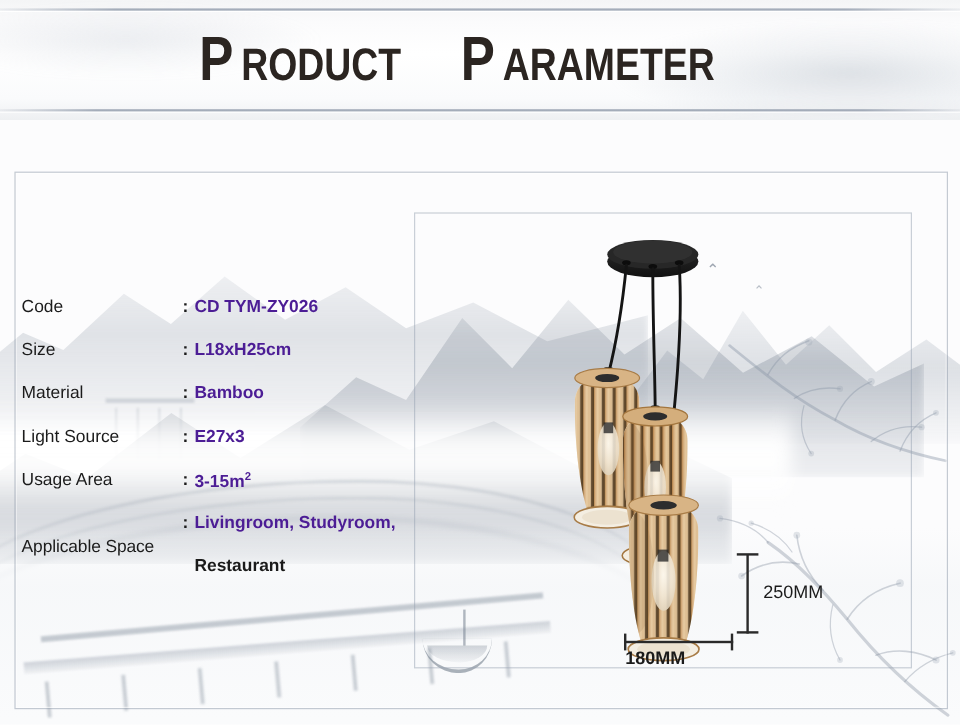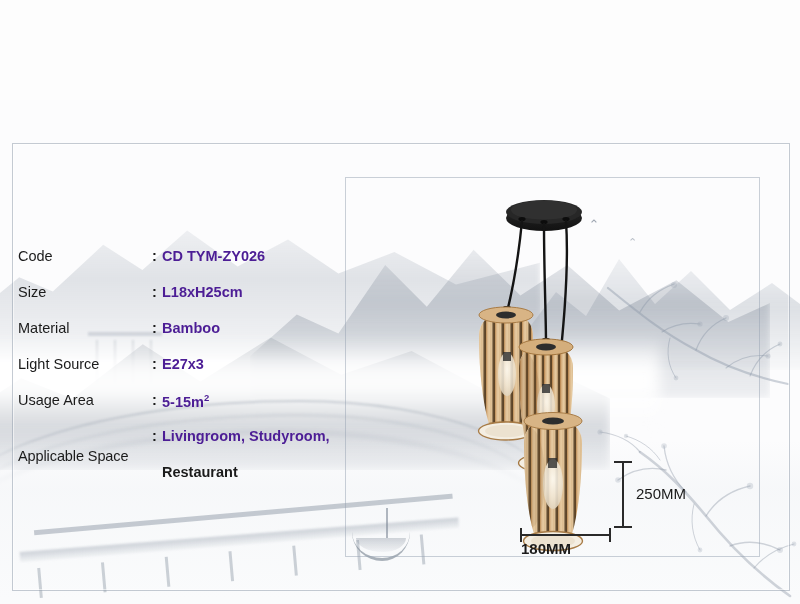--- a/index.html
+++ b/index.html
@@ -192,20 +192,37 @@
   .dim-h-line{position:absolute;left:521px;top:534px;width:90px;height:2px;background:#2a2a2a;}
   .dim-h-cap-l{position:absolute;left:520px;top:528px;width:2px;height:14px;background:#2a2a2a;}
   .dim-h-cap-r{position:absolute;left:609px;top:528px;width:2px;height:14px;background:#2a2a2a;}
   .dim-h-text{position:absolute;left:521px;top:540px;width:90px;font-size:15px;font-weight:bold;color:#1b1b1b;}
 </style>
 </head>
 <body>
 
 <div id="page">
 
+  <div class="header-band">
+    <div class="hdr-mist2"></div>
+    <div class="hdr-mist"></div>
+    <div class="hdr-rule-top"></div>
+    <div class="hdr-rule-top2"></div>
+    <div class="hdr-rule-bot"></div>
+    <div class="hdr-rule-bot2"></div>
+
+    <div class="page-title">
+      <span class="w">
+        <span class="cap">P</span><span class="sm">RODUCT</span>
+      </span>
+      <span class="w">
+        <span class="cap">P</span><span class="sm">ARAMETER</span>
+      </span>
+    </div>
+  </div>
 
   <div class="body-area">
     <div class="ink mtn-far"></div>
     <div class="ink mtn-right"></div>
     <div class="ink mtn-mid"></div>
     <div class="ink mtn-near"></div>
     <div class="ink pavilion"></div>
     <div class="ink pavilion-posts"></div>
     <div class="ink mist-band"></div>
     <div class="ink lake-sweep"></div>
@@ -294,21 +311,21 @@
 
     <div class="prow">
       <span class="plabel">Light Source</span>
       <span class="pcolon">:</span>
       <span class="pvalue">E27x3</span>
     </div>
 
     <div class="prow">
       <span class="plabel">Usage Area</span>
       <span class="pcolon">:</span>
-      <span class="pvalue"><span>5-15m</span><span class="sup">2</span></span>
+      <span class="pvalue"><span>3-15m</span><span class="sup">2</span></span>
     </div>
 
     <div class="prow wide">
       <span class="plabel">Applicable Space</span>
       <span class="pcolon">:</span>
       <span class="pvalue">Livingroom, Studyroom,</span>
     </div>
 
     <div class="pcont">
       <span class="pvalue">Restaurant</span>

